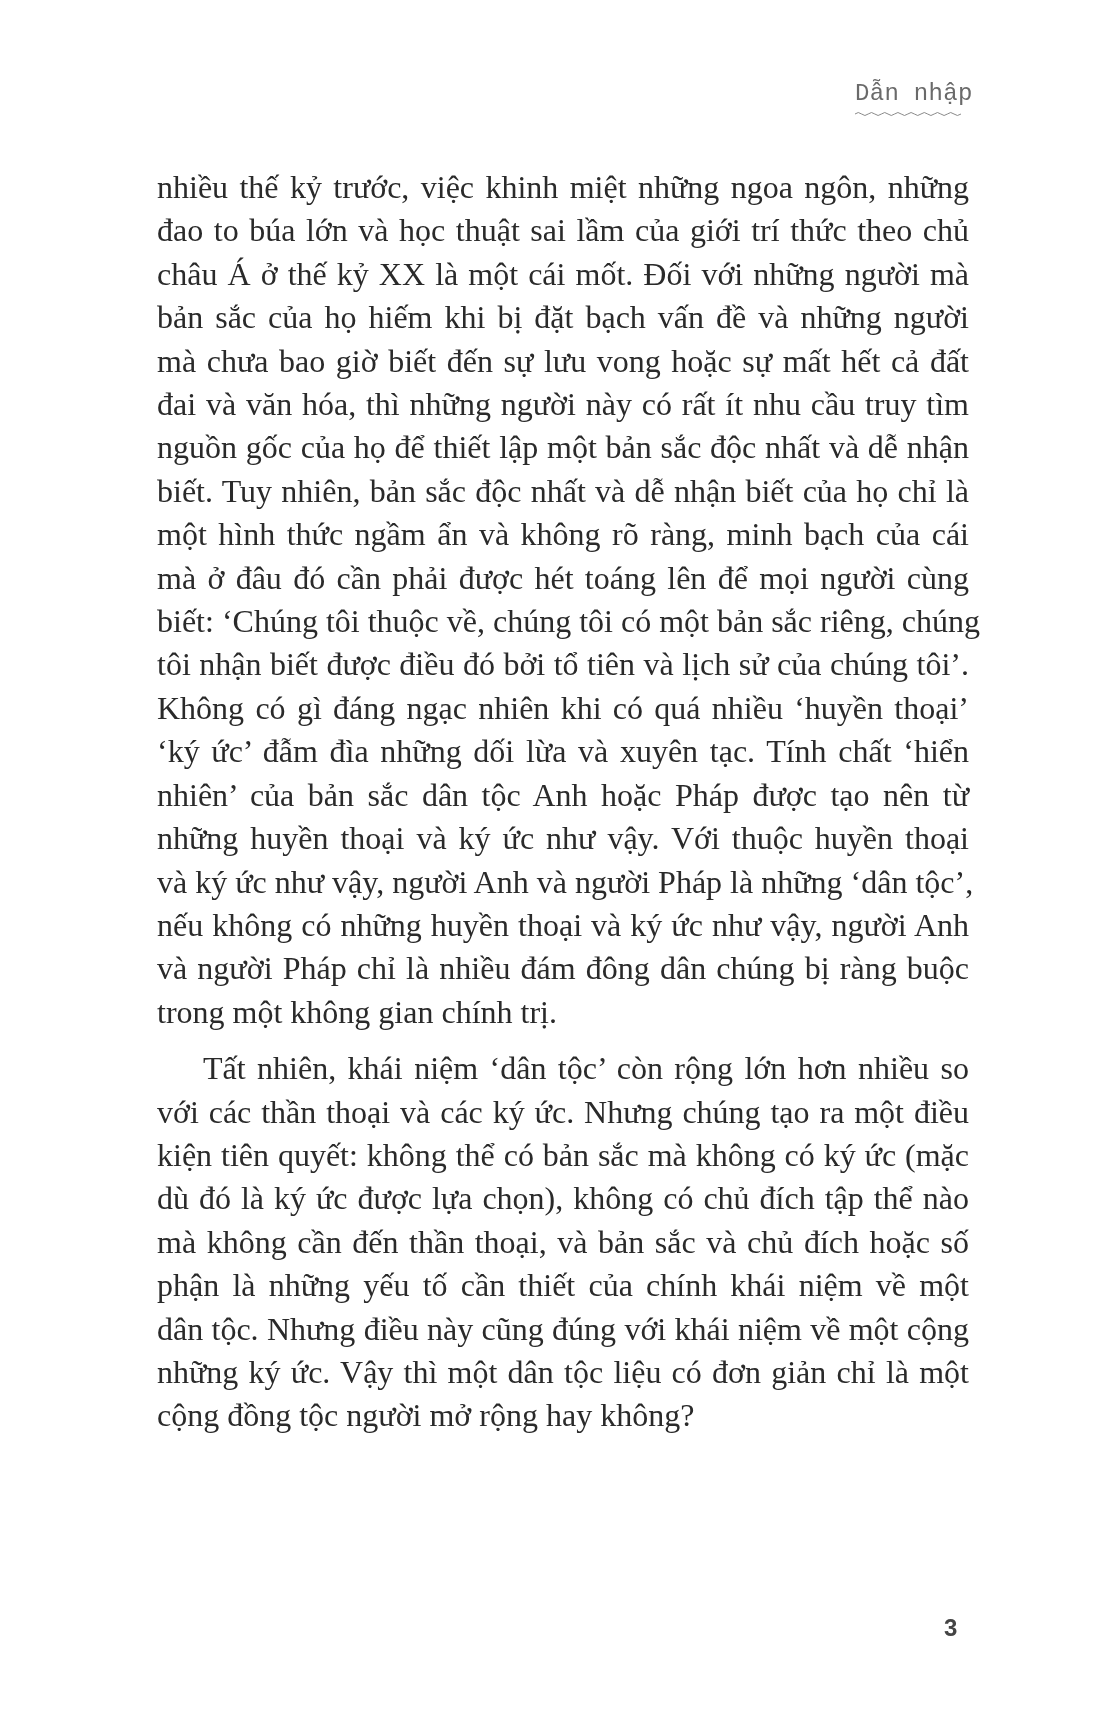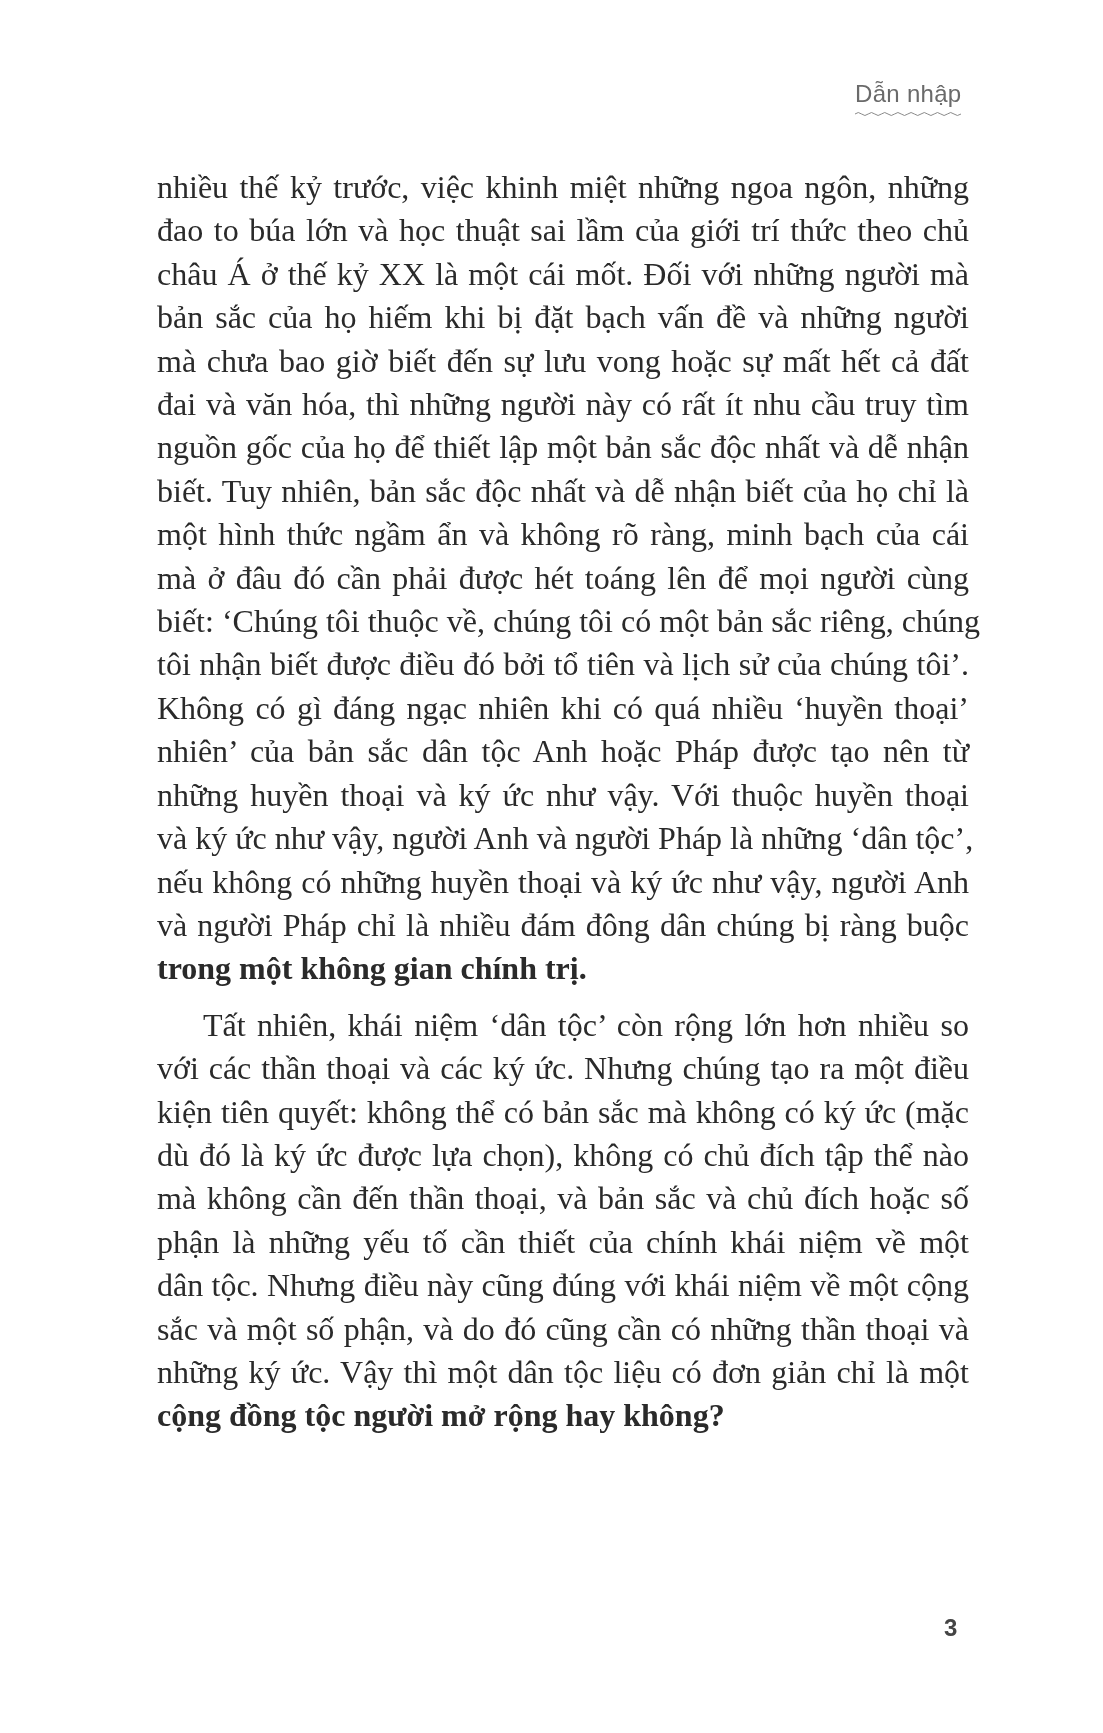--- a/index.html
+++ b/index.html
@@ -1,33 +1,33 @@
 <!DOCTYPE html>
 <html><head>
   <meta charset="utf-8">
   <style>
     html, body { margin: 0; padding: 0; background: #ffffff; }
     body { width: 1103px; height: 1733px; position: relative; overflow: hidden; }
     .running-head {
       position: absolute; left: 855px; top: 78px;
-      font-family: Liberation Sans, sans-serif;
+      font-family: Liberation Mono, monospace;
       font-size: 24px; color: #6a6a6a; letter-spacing: 0.3px;
       line-height: 32px;
     }
     .wave {
       position: absolute; left: 855px; top: 110px; width: 106px; height: 8px;
     }
     .body-text {
       position: absolute; left: 157px; top: 166px; width: 812px;
       font-family: "Liberation Serif", "DejaVu Serif", serif;
       font-size: 32px; line-height: 43.4px; color: #2a2a2a;
     }
     .para { margin: 0 0 13px 0; }
     .line { display: block; white-space: nowrap; text-align: justify; text-align-last: justify; }
-    .line.last { text-align-last: left; font-weight: bold; }
+    .line.last { text-align-last: left; }
     .line.indent { padding-left: 46px; }
     .page-number {
       position: absolute; left: 944px; top: 1614px;
       font-family: "Liberation Sans", "DejaVu Sans", sans-serif;
       font-size: 24px; font-weight: bold; color: #444444;
     }
   </style>
 </head>
 <body>
 
@@ -44,34 +44,34 @@
     <span class="line">bản sắc của họ hiếm khi bị đặt bạch vấn đề và những người</span>
     <span class="line">mà chưa bao giờ biết đến sự lưu vong hoặc sự mất hết cả đất</span>
     <span class="line">đai và văn hóa, thì những người này có rất ít nhu cầu truy tìm</span>
     <span class="line">nguồn gốc của họ để thiết lập một bản sắc độc nhất và dễ nhận</span>
     <span class="line">biết. Tuy nhiên, bản sắc độc nhất và dễ nhận biết của họ chỉ là</span>
     <span class="line">một hình thức ngầm ẩn và không rõ ràng, minh bạch của cái</span>
     <span class="line">mà ở đâu đó cần phải được hét toáng lên để mọi người cùng</span>
     <span class="line">biết: ‘Chúng tôi thuộc về, chúng tôi có một bản sắc riêng, chúng</span>
     <span class="line">tôi nhận biết được điều đó bởi tổ tiên và lịch sử của chúng tôi’.</span>
     <span class="line">Không có gì đáng ngạc nhiên khi có quá nhiều ‘huyền thoại’</span>
+    <span class="line">‘ký ức’ đẫm đìa những dối lừa và xuyên tạc. Tính chất ‘hiển</span>
     <span class="line">nhiên’ của bản sắc dân tộc Anh hoặc Pháp được tạo nên từ</span>
     <span class="line">những huyền thoại và ký ức như vậy. Với thuộc huyền thoại</span>
     <span class="line">và ký ức như vậy, người Anh và người Pháp là những ‘dân tộc’,</span>
     <span class="line">nếu không có những huyền thoại và ký ức như vậy, người Anh</span>
     <span class="line">và người Pháp chỉ là nhiều đám đông dân chúng bị ràng buộc</span>
     <span class="line last">trong một không gian chính trị.</span>
   </div>
   <div class="para">
     <span class="line indent">Tất nhiên, khái niệm ‘dân tộc’ còn rộng lớn hơn nhiều so</span>
     <span class="line">với các thần thoại và các ký ức. Nhưng chúng tạo ra một điều</span>
     <span class="line">kiện tiên quyết: không thể có bản sắc mà không có ký ức (mặc</span>
     <span class="line">dù đó là ký ức được lựa chọn), không có chủ đích tập thể nào</span>
     <span class="line">mà không cần đến thần thoại, và bản sắc và chủ đích hoặc số</span>
     <span class="line">phận là những yếu tố cần thiết của chính khái niệm về một</span>
     <span class="line">dân tộc. Nhưng điều này cũng đúng với khái niệm về một cộng</span>
-    <span class="line">sắc và một số phận, và do đó cũng cần có những thần thoại và</span>
     <span class="line">những ký ức. Vậy thì một dân tộc liệu có đơn giản chỉ là một</span>
     <span class="line last">cộng đồng tộc người mở rộng hay không?</span>
   </div>
 </div>
 
 <div class="page-number">3</div>
 
 </body></html>

